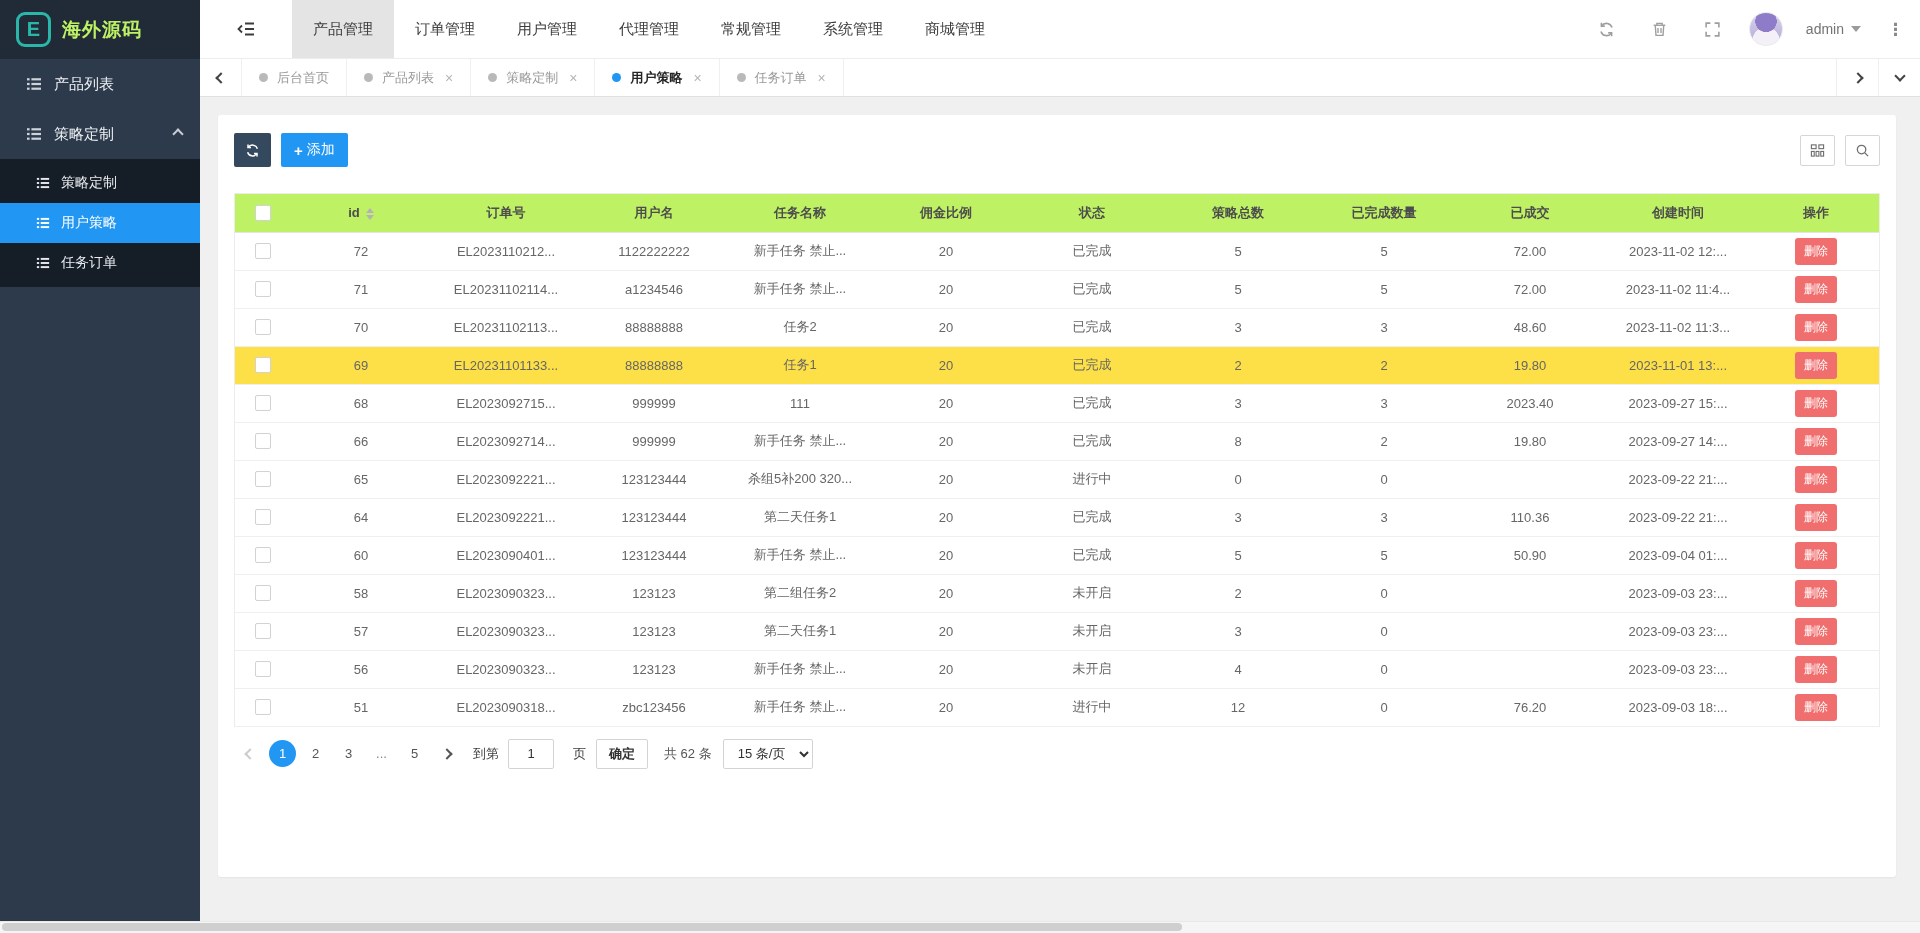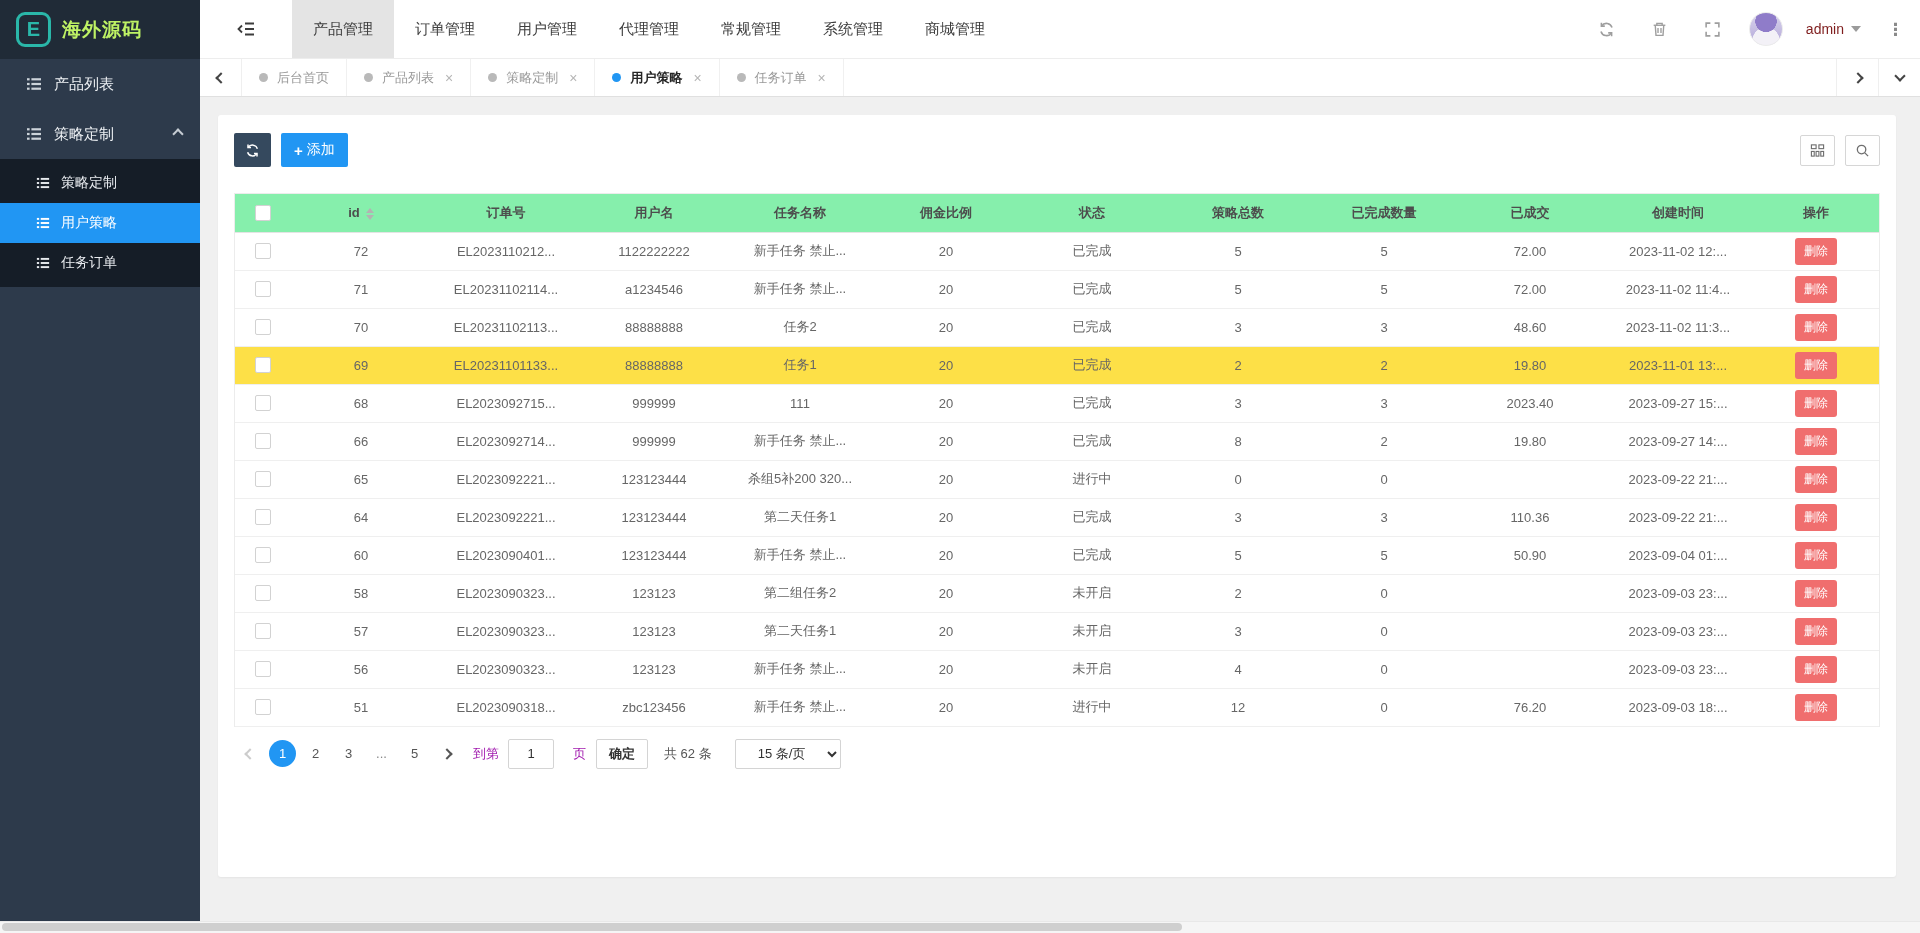--- a/index.html
+++ b/index.html
@@ -44,21 +44,21 @@
   .nav-tabs { display:flex; align-items:stretch; }
   .nav-tab { padding:0 21px; display:flex; align-items:center; font-size:15px; color:#3d3d3d; cursor:pointer; white-space:nowrap; }
   .nav-tab.active { background:#e4e4e4; }
   .topbar-right { margin-left:auto; display:flex; align-items:center; padding-right:16px; }
   .tb-icon { width:17px; height:17px; color:#9e9e9e; margin-left:36px; cursor:pointer; }
   .tb-icon svg { display:block; width:100%; height:100%; }
   .avatar { width:34px; height:34px; border-radius:50%; margin-left:28px; cursor:pointer; border:1px solid #ececec;
             background: radial-gradient(circle at 50% 26%, #8f7cc9 0 37%, transparent 38%),
                         radial-gradient(circle at 50% 88%, #f3f1f7 0 42%, transparent 43%),
                         linear-gradient(#d9d4ec,#b3a7d9); }
-  .user-name { margin-left:23px; font-size:14px; color:#7f1d1d; cursor:pointer; }
+  .user-name { margin-left:23px; font-size:14px; color:#737373; cursor:pointer; }
   .user-caret { margin-left:7px; cursor:pointer; }
   .more-dots { margin-left:26px; font-size:17px; color:#8a8a8a; cursor:pointer; font-weight:bold; }
 
   
   .tabbar { height:38px; min-height:38px; background:#fff; display:flex; align-items:stretch; border-bottom:1px solid #e0e0e0; }
   .tab-arrow { width:42px; display:flex; align-items:center; justify-content:center; color:#444; cursor:pointer; }
   .tab-arrow.first { border-right:1px solid #efefef; }
   .tab-arrow.rt { border-left:1px solid #efefef; }
   .tabs-wrap { display:flex; flex:1; overflow:hidden; align-items:stretch; }
   .page-tab { display:flex; align-items:center; gap:9px; padding:0 17px; border-right:1px solid #f0f0f0; font-size:13px; color:#999; cursor:pointer; white-space:nowrap; }
@@ -78,42 +78,42 @@
              display:flex; align-items:center; gap:4px; cursor:pointer; font-family:inherit; }
   .btn-add .plus { font-size:15px; font-weight:bold; }
   .toolbar-right { margin-left:auto; display:flex; gap:10px; margin-top:2px; }
   .tool-btn { width:35px; height:31px; background:#fff; border:1px solid #d6d6d6; border-radius:2px; color:#6f6f6f;
               display:flex; align-items:center; justify-content:center; cursor:pointer; }
   .tool-btn svg { width:15px; height:15px; }
 
   
   .table-wrap { border:1px solid #ececec; border-bottom:none; }
   table { width:100%; border-collapse:collapse; table-layout:fixed; font-size:13px; color:#666; }
-  th { height:38px; background:#86efac; font-weight:bold; color:#4d4d4d; border-bottom:1px solid #e4e4e4; text-align:center; padding:0 6px; white-space:nowrap; }
+  th { height:38px; background:#bef264; font-weight:bold; color:#4d4d4d; border-bottom:1px solid #e4e4e4; text-align:center; padding:0 6px; white-space:nowrap; }
   td { height:38px; border-bottom:1px solid #efefef; text-align:center; padding:0 6px; white-space:nowrap; overflow:hidden; text-overflow:ellipsis; }
   tr.hl td { background:#fde047; }
   .cb { display:inline-block; width:16px; height:16px; border:1px solid #d2d2d2; border-radius:2px; background:#fff; vertical-align:middle; cursor:pointer; }
   .del-btn { background:#f06e6e; color:#fff; border:none; border-radius:3px; padding:5px 9px; font-size:12px; cursor:pointer; font-family:inherit; }
   .sort { display:inline-flex; flex-direction:column; gap:2px; margin-left:6px; vertical-align:middle; cursor:pointer; }
   .tri-up { width:0; height:0; border-left:4px solid transparent; border-right:4px solid transparent; border-bottom:5px solid #b3b3b3; }
   .tri-down { width:0; height:0; border-left:4px solid transparent; border-right:4px solid transparent; border-top:5px solid #b3b3b3; }
 
   
   .pagination { display:flex; align-items:center; margin-top:12px; padding-left:4px; color:#555; font-size:13px; }
   .pg-prev { color:#ccc; margin:0 12px 0 8px; }
   .pg-next { color:#555; margin:0 12px; }
   .pages { display:flex; align-items:center; }
   .pg { min-width:27px; height:27px; display:flex; align-items:center; justify-content:center; margin:0 3px; cursor:pointer; color:#555; }
   .pg.active { background:#2196f3; color:#fff; border-radius:50%; width:27px; cursor:default; }
   .pg.ellipsis { color:#888; cursor:default; }
-  .goto-label { color:#a21caf; margin-left:10px; }
+  .goto-label { color:#404040; margin-left:10px; }
   .goto-input { width:46px; height:30px; border:1px solid #d4d4d4; border-radius:2px; text-align:center; margin:0 9px; font-size:13px; color:#333; font-family:inherit; }
   .confirm-btn { height:30px; padding:0 12px; border:1px solid #d4d4d4; background:#fff; border-radius:2px; font-weight:bold; color:#333; margin-left:10px; cursor:pointer; font-size:13px; font-family:inherit; }
   .total { margin-left:16px; color:#555; }
-  .size-select { height:30px; border:1px solid #d4d4d4; border-radius:2px; margin-left:23px; font-size:13px; color:#333; padding:0 18px; background:#fff; font-family:inherit; }
+  .size-select { height:30px; border:1px solid #d4d4d4; border-radius:2px; margin-left:11px; font-size:13px; color:#333; padding:0 10px; background:#fff; font-family:inherit; }
 
   
   .hscroll { position:fixed; left:0; bottom:0; width:1920px; height:12px; background:#f5f5f5; border-top:1px solid #e8e8e8; z-index:50; }
   .hscroll .thumb { width:1180px; height:8px; margin:1px 0 0 2px; background:#cfcfcf; border-radius:4px; cursor:pointer; }
 </style>
 </head>
 <body>
 
 <div class="app">
 

